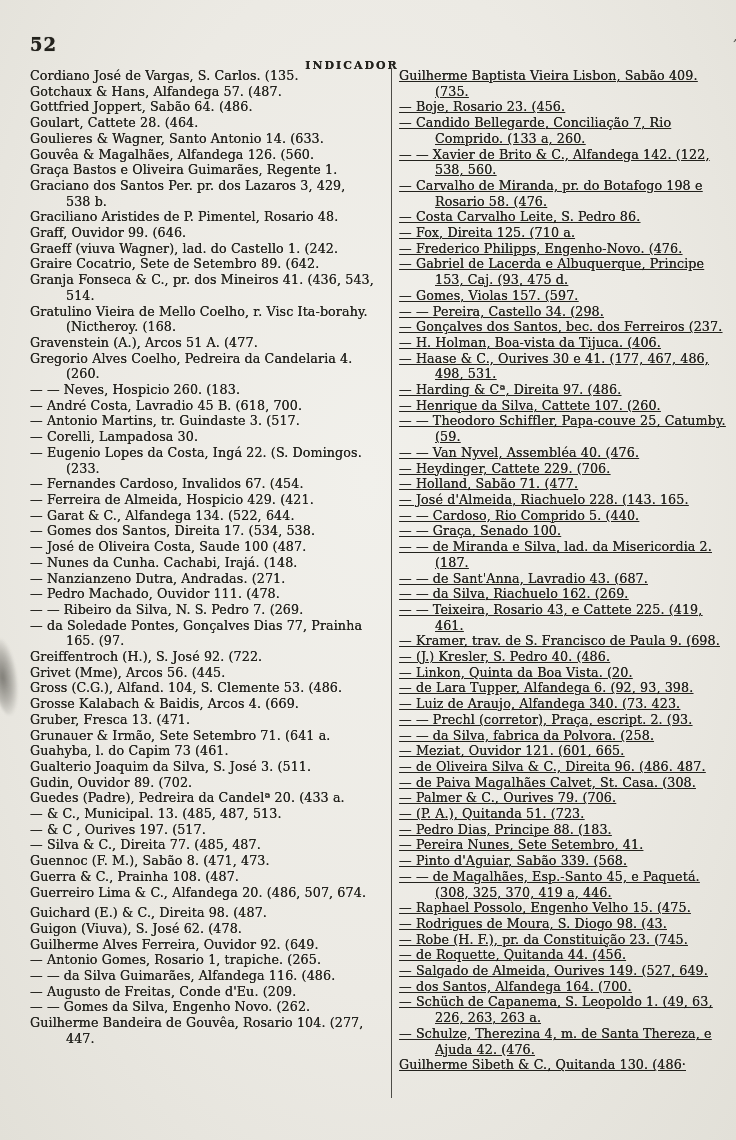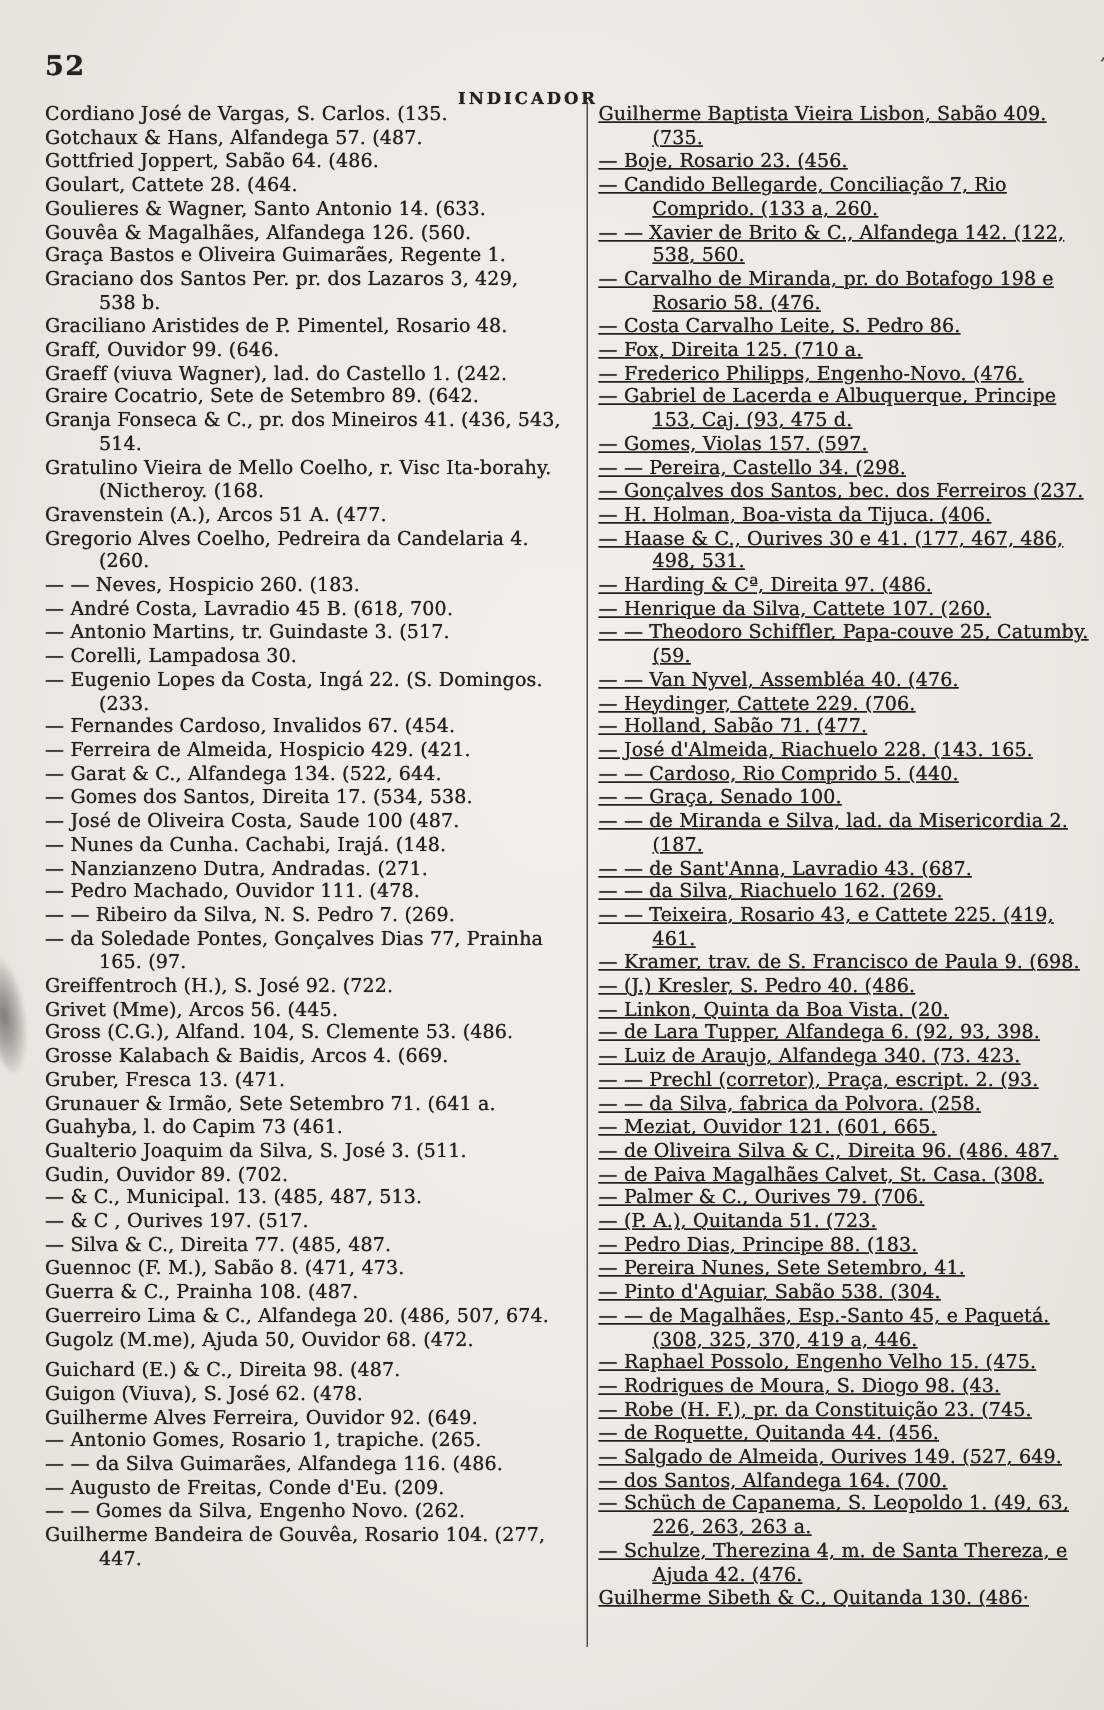--- a/index.html
+++ b/index.html
@@ -99,27 +99,27 @@
         <div class="entry">— da Soledade Pontes, Gonçalves Dias 77, Prainha 165. (97.</div>
         <div class="entry">Greiffentroch (H.), S. José 92. (722.</div>
         <div class="entry">Grivet (Mme), Arcos 56. (445.</div>
         <div class="entry">Gross (C.G.), Alfand. 104, S. Clemente 53. (486.</div>
         <div class="entry">Grosse Kalabach &amp; Baidis, Arcos 4. (669.</div>
         <div class="entry">Gruber, Fresca 13. (471.</div>
         <div class="entry">Grunauer &amp; Irmão, Sete Setembro 71. (641 a.</div>
         <div class="entry">Guahyba, l. do Capim 73 (461.</div>
         <div class="entry">Gualterio Joaquim da Silva, S. José 3. (511.</div>
         <div class="entry">Gudin, Ouvidor 89. (702.</div>
+        <div class="entry">Guedes (Padre), Pedreira da Candelª 20. (433 a.</div>
         <div class="entry">— &amp; C., Municipal. 13. (485, 487, 513.</div>
         <div class="entry">— &amp; C , Ourives 197. (517.</div>
         <div class="entry">— Silva &amp; C., Direita 77. (485, 487.</div>
         <div class="entry">Guennoc (F. M.), Sabão 8. (471, 473.</div>
         <div class="entry">Guerra &amp; C., Prainha 108. (487.</div>
         <div class="entry">Guerreiro Lima &amp; C., Alfandega 20. (486, 507, 674.</div>
-        <div class="entry">Gugolz (M.me), Ajuda 50, Ouvidor 68. (472.</div>
         <div class="entry">Guichard (E.) &amp; C., Direita 98. (487.</div>
         <div class="entry">Guigon (Viuva), S. José 62. (478.</div>
         <div class="entry">Guilherme Alves Ferreira, Ouvidor 92. (649.</div>
         <div class="entry">— Antonio Gomes, Rosario 1, trapiche. (265.</div>
         <div class="entry">— — da Silva Guimarães, Alfandega 116. (486.</div>
         <div class="entry">— Augusto de Freitas, Conde d'Eu. (209.</div>
         <div class="entry">— — Gomes da Silva, Engenho Novo. (262.</div>
         <div class="entry">Guilherme Bandeira de Gouvêa, Rosario 104. (277, 447.</div>
       </div>
     <div class="column column-right">
@@ -157,21 +157,21 @@
         <div class="entry">— Luiz de Araujo, Alfandega 340. (73. 423.</div>
         <div class="entry">— — Prechl (corretor), Praça, escript. 2. (93.</div>
         <div class="entry">— — da Silva, fabrica da Polvora. (258.</div>
         <div class="entry">— Meziat, Ouvidor 121. (601, 665.</div>
         <div class="entry">— de Oliveira Silva &amp; C., Direita 96. (486. 487.</div>
         <div class="entry">— de Paiva Magalhães Calvet, St. Casa. (308.</div>
         <div class="entry">— Palmer &amp; C., Ourives 79. (706.</div>
         <div class="entry">— (P. A.), Quitanda 51. (723.</div>
         <div class="entry">— Pedro Dias, Principe 88. (183.</div>
         <div class="entry">— Pereira Nunes, Sete Setembro, 41.</div>
-        <div class="entry">— Pinto d'Aguiar, Sabão 538. (304.</div>
+        <div class="entry">— Pinto d'Aguiar, Sabão 339. (568.</div>
         <div class="entry">— — de Magalhães, Esp.-Santo 45, e Paquetá. (308, 325, 370, 419 a, 446.</div>
         <div class="entry">— Raphael Possolo, Engenho Velho 15. (475.</div>
         <div class="entry">— Rodrigues de Moura, S. Diogo 98. (43.</div>
         <div class="entry">— Robe (H. F.), pr. da Constituição 23. (745.</div>
         <div class="entry">— de Roquette, Quitanda 44. (456.</div>
         <div class="entry">— Salgado de Almeida, Ourives 149. (527, 649.</div>
         <div class="entry">— dos Santos, Alfandega 164. (700.</div>
         <div class="entry">— Schüch de Capanema, S. Leopoldo 1. (49, 63, 226, 263, 263 a.</div>
         <div class="entry">— Schulze, Therezina 4, m. de Santa Thereza, e Ajuda 42. (476.</div>
         <div class="entry">Guilherme Sibeth &amp; C., Quitanda 130. (486·</div>

